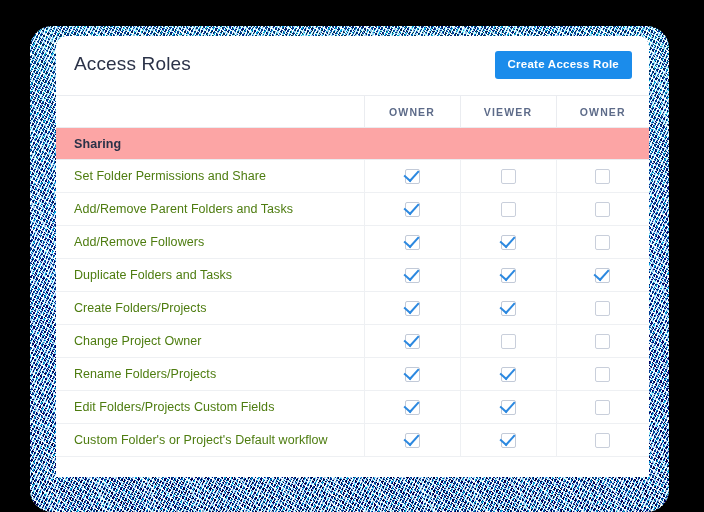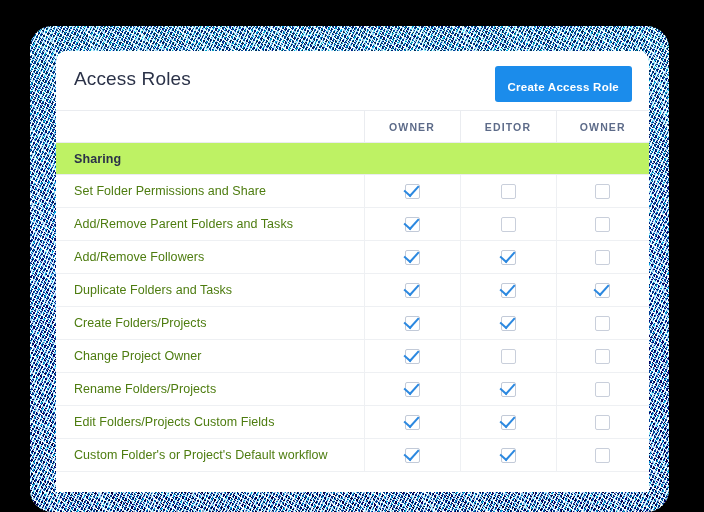--- a/index.html
+++ b/index.html
@@ -59,21 +59,20 @@
   #card {
     position: absolute;
     left: 56px;
     top: 36px;
     width: 593px;
     height: 441px;
     background: #ffffff;
     border-radius: 10px 10px 0 0;
     overflow: hidden;
     z-index: 5;
-    margin-top: 15px;
   }
 
   
   .card-header {
     position: relative;
     height: 60px;
     border-bottom: 1px solid #eaecf0;
     box-sizing: border-box;
   }
   .page-title {
@@ -87,21 +86,21 @@
   }
   .create-btn {
     position: absolute;
     right: 17px;
     top: 15px;
     background: #1b8ceb;
     color: #ffffff;
     font-size: 11.5px;
     font-weight: 700;
     letter-spacing: 0.25px;
-    padding: 16px 13px 8px 13px;
+    padding: 8px 13px 8px 13px;
     border: none;
     border-radius: 3px;
     cursor: pointer;
     font-family: "Liberation Sans", sans-serif;
     line-height: 1;
   }
 
   
   table.perm-table {
     width: 100%;
@@ -125,21 +124,21 @@
     background: #ffffff;
     padding: 0;
     vertical-align: middle;
   }
   thead th.name-head {
     border-left: none;
   }
 
   
   tr.section-row td {
-    background: #bef264;
+    background: #fca5a5;
     border-top: 1px solid #eaecf0;
     border-bottom: 1px solid #eaecf0;
     padding: 0 0 0 18px;
     height: 31px;
     font-size: 12.5px;
     font-weight: 700;
     color: #2b3248;
     letter-spacing: 0.1px;
   }
 
@@ -202,21 +201,21 @@
     <colgroup>
       <col class="c-name">
         <col class="c-owner">
         <col class="c-editor">
         <col class="c-viewer">
     </colgroup>
     <thead>
       <tr>
         <th class="name-head"></th>
         <th>OWNER</th>
-        <th>EDITOR</th>
+        <th>VIEWER</th>
         <th>OWNER</th>
       </tr>
     </thead>
     <tbody id="table-body">
         <tr class="section-row">
           <td colspan="4">Sharing</td>
         </tr>
         <tr class="perm-row">
           <td class="label-cell">Set Folder Permissions and Share</td>
           <td class="check-cell"><span class="cbox checked"></span></td>

